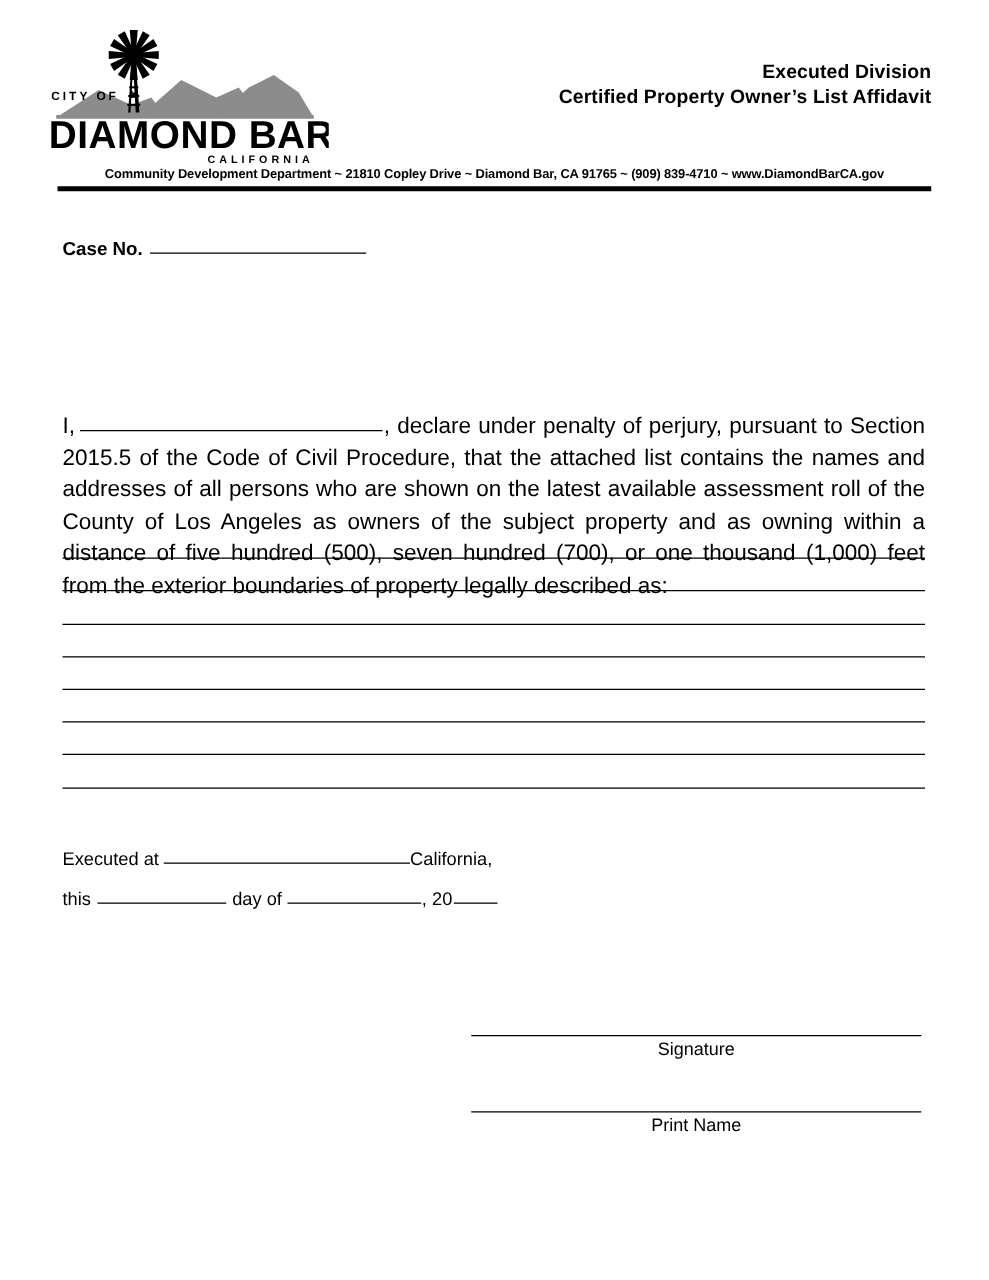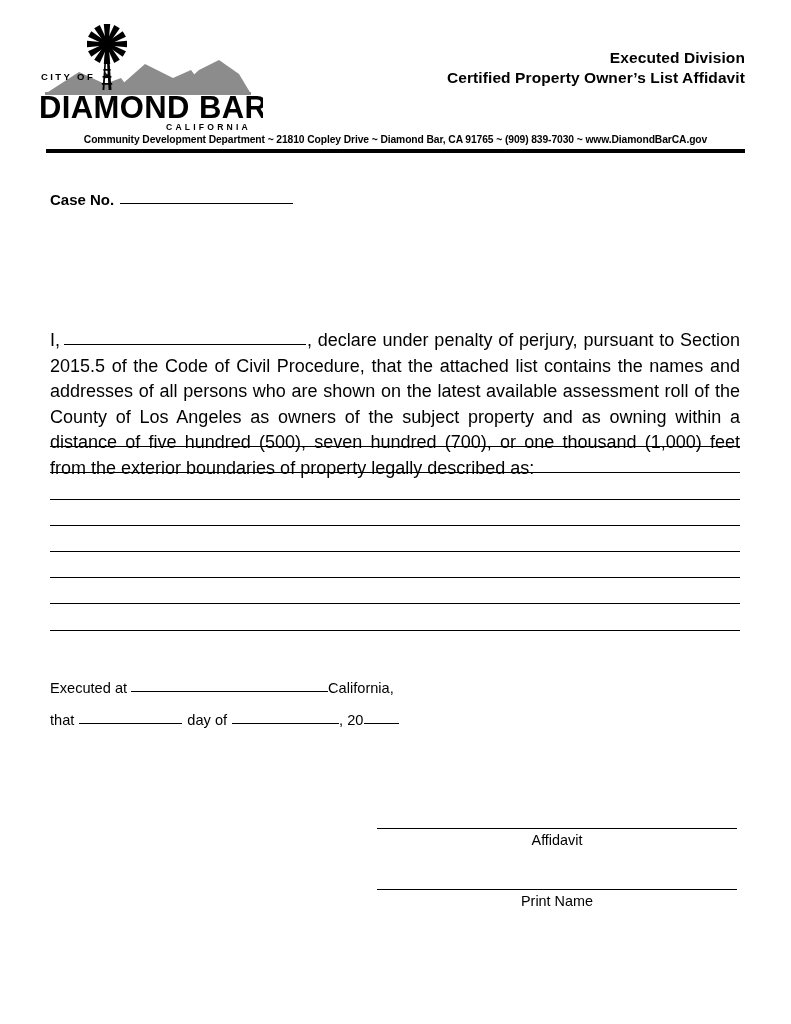--- a/index.html
+++ b/index.html
@@ -248,21 +248,21 @@
 
         <text x="218" y="108" text-anchor="end" font-family="Liberation Sans, sans-serif" font-size="8.6" font-weight="bold" letter-spacing="3.2" fill="#000">CALIFORNIA</text>
       </svg>
     </div>
 
     <div class="header-titles">
       <div class="t1">Executed Division</div>
       <div class="t2">Certified Property Owner’s List Affidavit</div>
     </div>
 
-    <div class="address-line">Community Development Department ~ 21810 Copley Drive ~ Diamond Bar, CA 91765 ~ (909) 839-7030 ~ www.DiamondBarCA.gov</div>
+    <div class="address-line">Community Development Department ~ 21810 Copley Drive ~ Diamond Bar, CA 91765 ~ (909) 839-4710 ~ www.DiamondBarCA.gov</div>
     <div class="rule-thick"></div>
   </div>
 
   <div class="case-row">
     <span>Case No.</span><span class="blank"></span>
   </div>
 
 
   <div class="declaration">
     <span>I,</span><span class="name-blank"></span><span>, declare under penalty of perjury, pursuant to Section 2015.5 of the Code of Civil Procedure, that the attached list contains the names and addresses of all persons who are shown on the latest available assessment roll of the County of Los Angeles as owners of the subject property and as owning within a distance of five hundred (500), seven hundred (700), or one thousand (1,000) feet from the  exterior boundaries of property legally described as:</span>
@@ -277,26 +277,26 @@
     <div class="rline"></div>
     <div class="rline"></div>
     <div class="rline"></div>
   </div>
 
   <div class="executed">
     <span>Executed at</span><span class="ex-blank"></span><span>California,</span>
   </div>
 
   <div class="this-row">
-    <span>that</span><span class="b1"></span><span>day of</span><span class="b2"></span><span>, 20</span><span class="b3"></span>
+    <span>this</span><span class="b1"></span><span>day of</span><span class="b2"></span><span>, 20</span><span class="b3"></span>
   </div>
 
   <div class="sig-block sig1">
     <div class="sig-line"></div>
-    <div class="sig-label">Affidavit</div>
+    <div class="sig-label">Signature</div>
   </div>
 
   <div class="sig-block sig2">
     <div class="sig-line"></div>
     <div class="sig-label">Print Name</div>
   </div>
 
 </div>
 
 </body></html>

